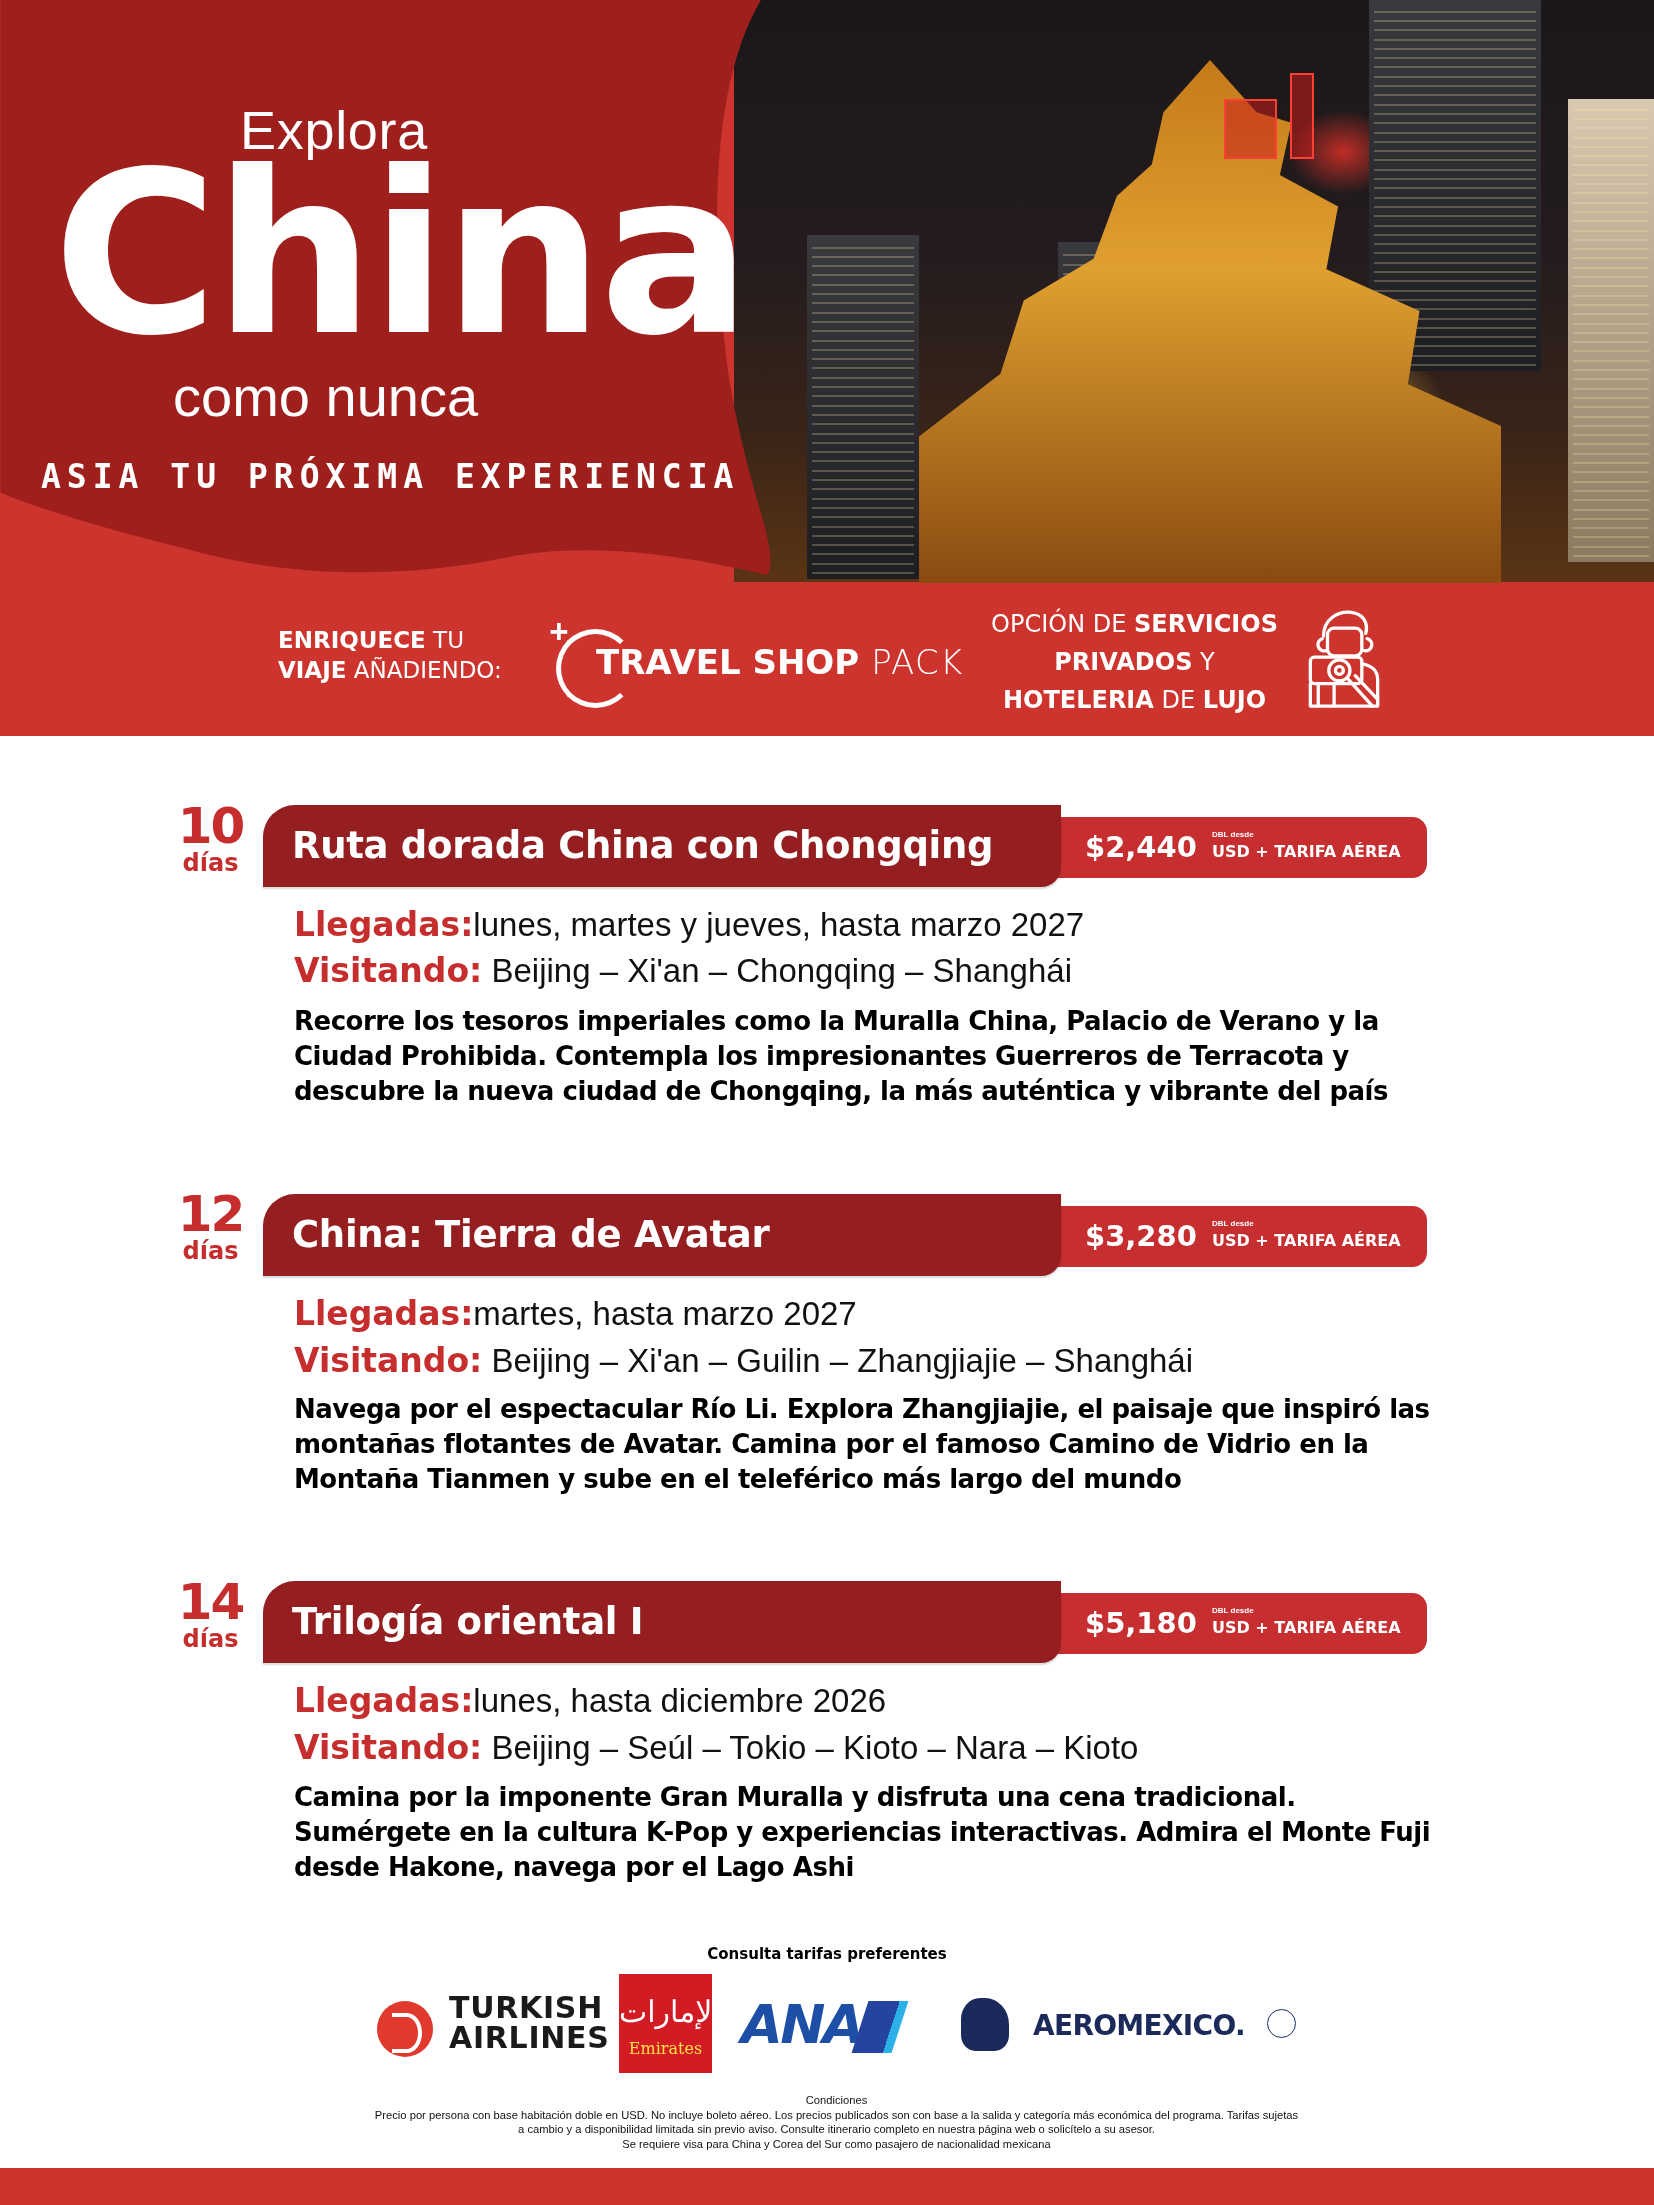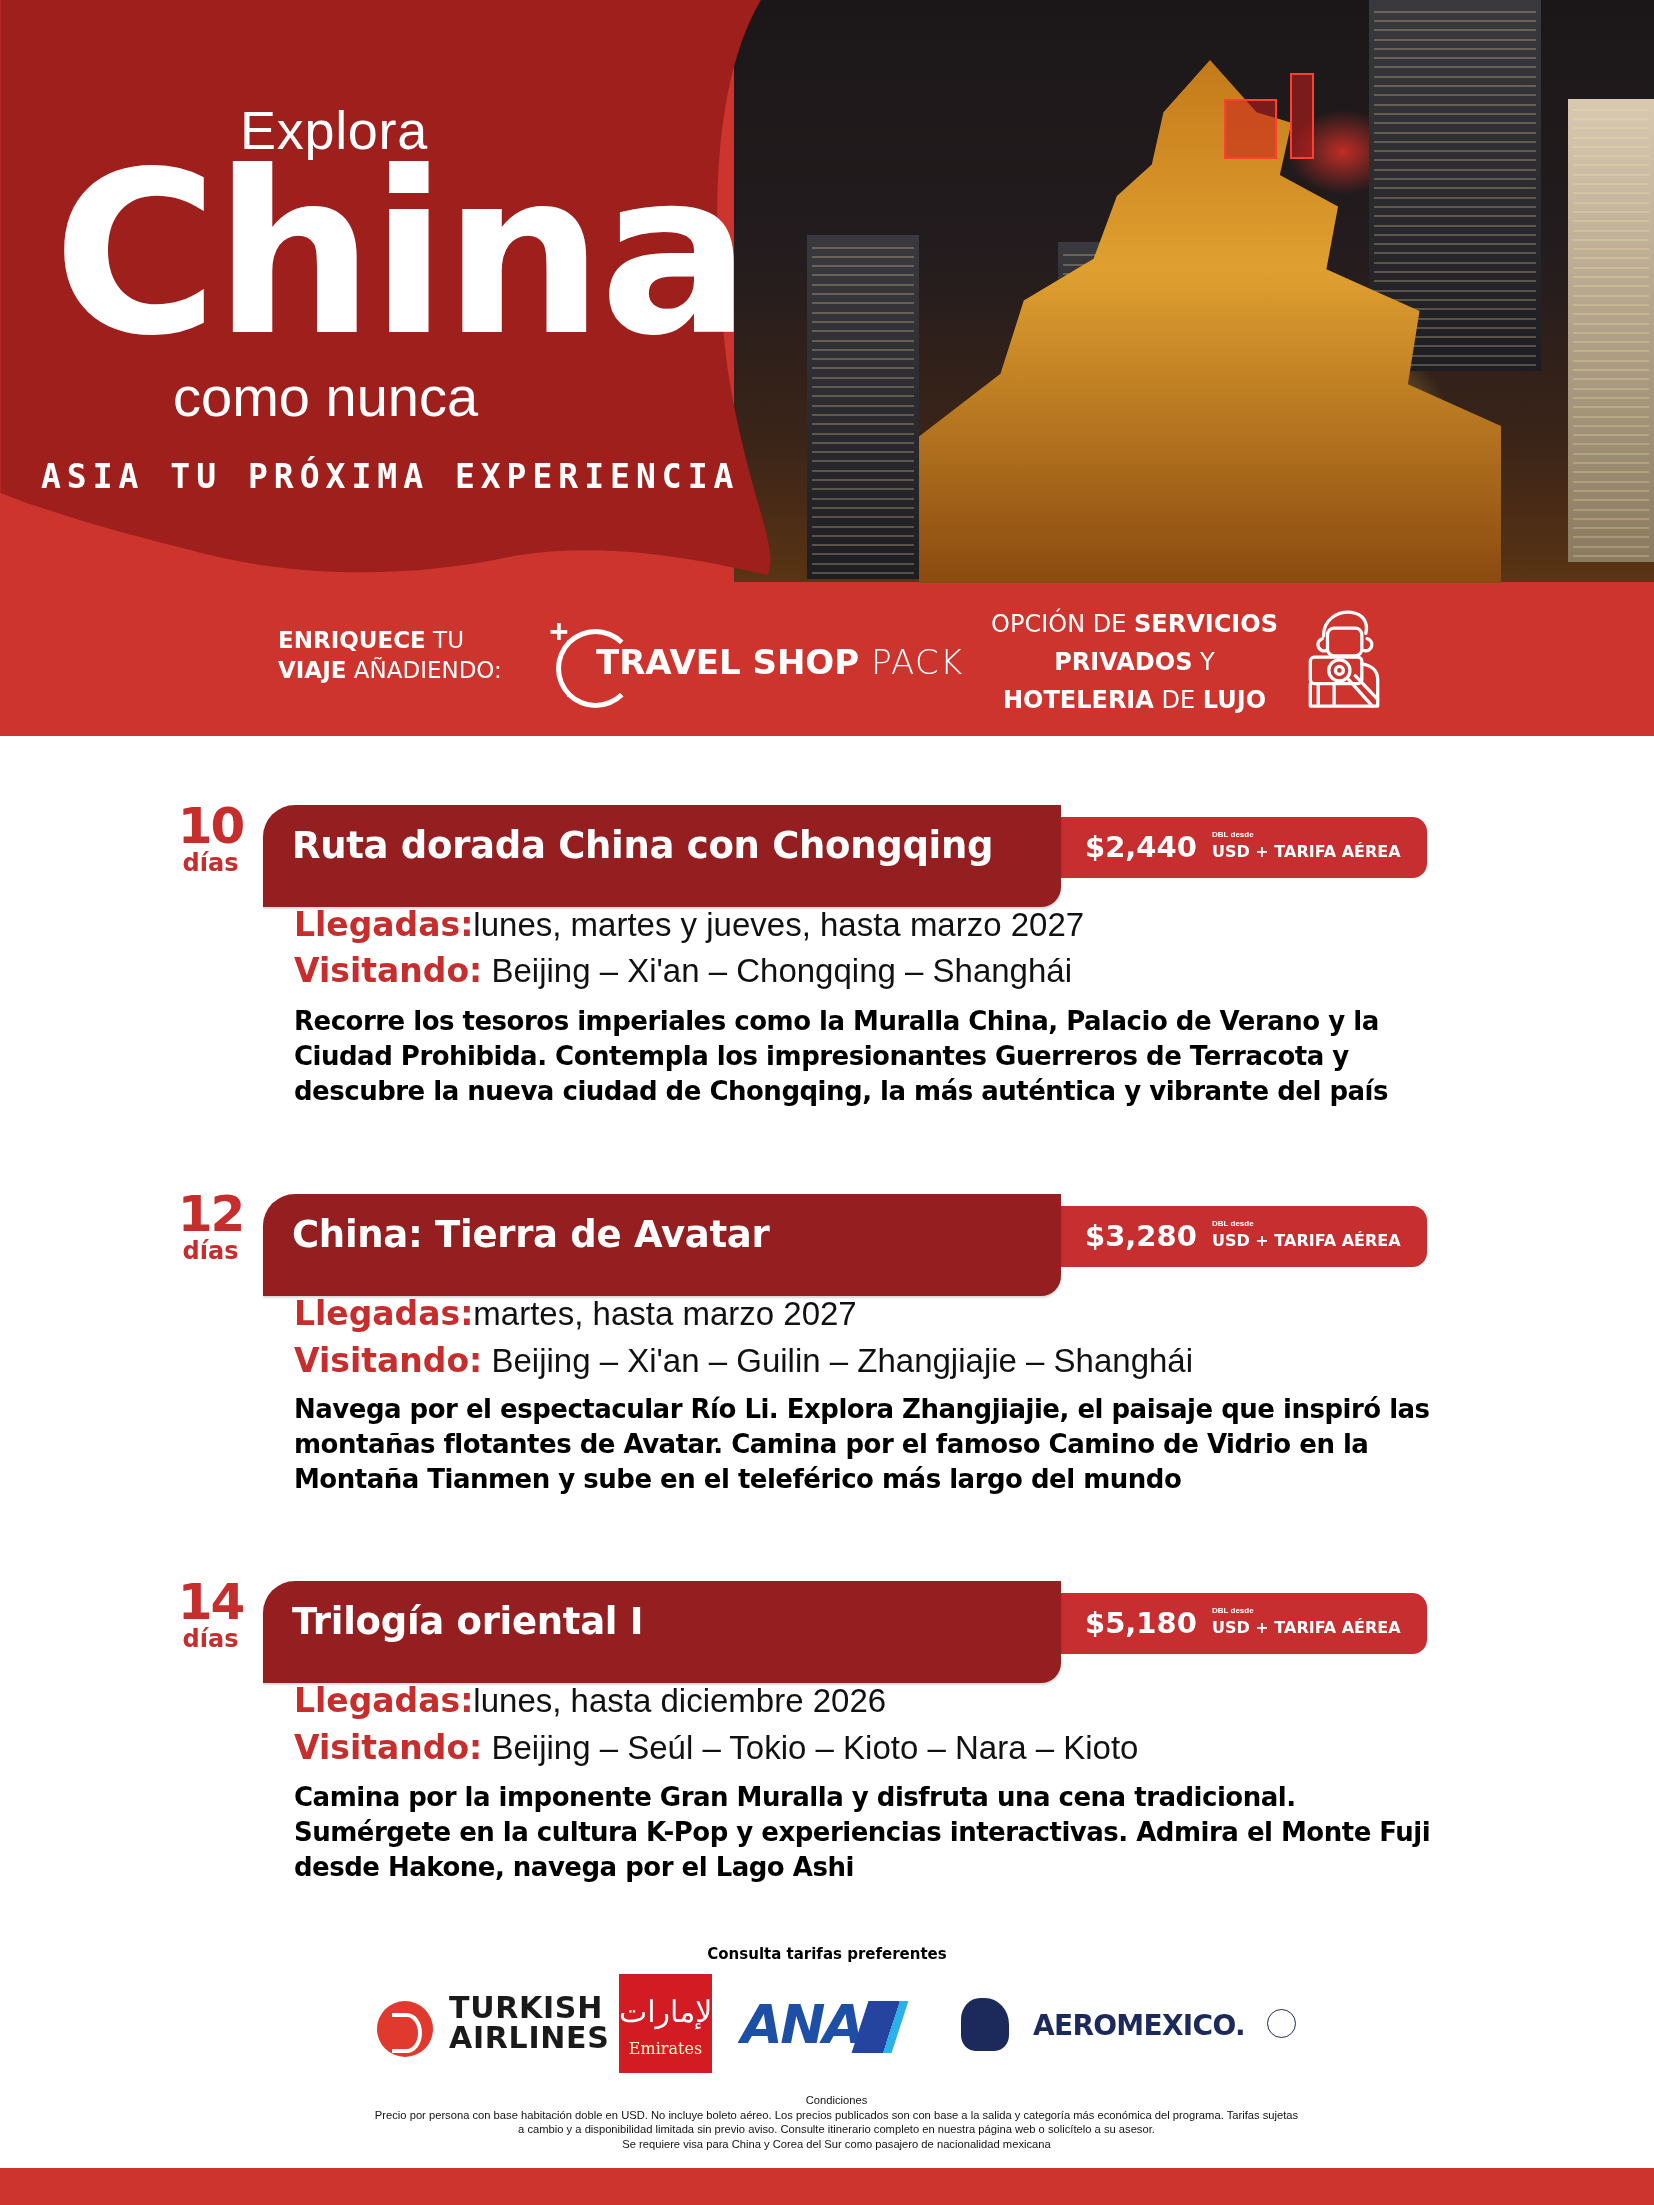--- a/index.html
+++ b/index.html
@@ -38,39 +38,39 @@
   .tsp .word span { font-weight: 300; letter-spacing: 1.3px; }
   .band-right { position: absolute; left: 979px; top: 605px; width: 311px; text-align: center; color: #fff; font-family: "DejaVu Sans", sans-serif; font-size: 24px; line-height: 38px; }
   .band-right b { font-weight: 700; }
   .photog { position: absolute; left: 1305px; top: 607px; width: 78px; height: 103px; }
 
   
   .pkg { position: absolute; left: 0; width: 1654px; }
   .days { position: absolute; left: 171px; width: 79px; text-align: center; color: #c62e2e; font-family: "DejaVu Sans", sans-serif; font-weight: 700; }
   .days .n { font-size: 50px; line-height: 50px; letter-spacing: -2px; display: block; }
   .days .d { font-size: 24px; line-height: 24px; display: block; }
-  .title-bar { position: absolute; left: 263px; height: 102px; width: 798px; background: #951e21; border-radius: 32px 0 20px 0; box-shadow: 0 2px 2px rgba(0,0,0,0.15); z-index: 2; }
+  .title-bar { position: absolute; left: 263px; height: 82px; width: 798px; background: #951e21; border-radius: 32px 0 20px 0; box-shadow: 0 2px 2px rgba(0,0,0,0.15); z-index: 2; }
   .title-bar span { position: absolute; left: 29px; top: 18.5px; color: #fff; font-size: 37px; font-weight: 700; font-family: "DejaVu Sans", sans-serif; white-space: nowrap; letter-spacing: -0.3px; }
   .price-pill { position: absolute; left: 1045px; height: 61px; width: 382px; background: #c62e30; border-radius: 0 14.6px 14.6px 0; z-index: 1; }
   .price-pill .amt { position: absolute; left: 40px; top: 13.2px; color: #fff; font-weight: 700; font-size: 29px; font-family: "DejaVu Sans", sans-serif; }
   .price-pill .dbl { position: absolute; left: 167px; top: 13.2px; color: #fff; font-weight: 700; font-size: 8px; }
   .price-pill .usd { position: absolute; left: 167px; top: 25px; color: #fff; font-weight: 700; font-size: 16px; font-family: "DejaVu Sans", sans-serif; white-space: nowrap; }
   .info { position: absolute; left: 294px; font-size: 33px; line-height: 48px; white-space: nowrap; }
   .info .lbl { color: #c62e2e; font-weight: 700; font-family: "DejaVu Sans", sans-serif; }
   .info .val { color: #111; font-weight: 400; }
   .desc { position: absolute; left: 294px; width: 1138px; font-size: 26px; line-height: 35px; font-weight: 700; color: #000; font-family: "DejaVu Sans", sans-serif; letter-spacing: -0.5px; }
 
   
   .consulta { position: absolute; left: 0; width: 1654px; top: 1945px; text-align: center; font-size: 15px; font-weight: 700; font-family: "DejaVu Sans", sans-serif; }
   .tk-mark { position: absolute; left: 377px; top: 2001px; width: 56px; height: 56px; border-radius: 50%; background: #e03a2f; }
   .tk-mark::after { content:""; position:absolute; left: 14.6px; top: 12px; width: 26.5px; height: 32px; border: 4.6px solid #fff; border-left: none; border-radius: 0 50% 50% 0; }
   .tk-text { position: absolute; left: 449px; top: 1993px; font-size: 30px; line-height: 30px; font-weight: 700; color: #1a1a1a; font-family: "DejaVu Sans", sans-serif; letter-spacing: 0.7px; }
   .em-box { position: absolute; left: 619px; top: 1974px; width: 93px; height: 99px; background: #d21b22; }
   .em-box .ar { position: absolute; left: 0; width: 93px; top: 20px; text-align: center; color: #fff; font-size: 30px; font-family: "DejaVu Serif", serif; }
-  .em-box .en { position: absolute; left: 0; width: 93px; top: 65px; text-align: center; color: #fef9c3; font-size: 16px; font-family: "DejaVu Serif", serif; }
+  .em-box .en { position: absolute; left: 0; width: 93px; top: 65px; text-align: center; color: #fde047; font-size: 16px; font-family: "DejaVu Serif", serif; }
   .ana-text { position: absolute; left: 741px; top: 1998px; font-size: 54px; line-height: 53px; font-style: italic; font-weight: 700; color: #1e4fa6; font-family: "DejaVu Sans", sans-serif; letter-spacing: -2.6px; }
   .ana-slash { position: absolute; left: 860px; top: 2001px; width: 40px; height: 52px; background: linear-gradient(90deg,#2444a0 0 78%, #2bb0e8 78% 100%); transform: skewX(-18deg); }
   .am-head { position: absolute; left: 961px; top: 1998px; width: 48px; height: 53px; background: #1b2a5a; border-radius: 40% 50% 30% 30%; }
   .am-text { position: absolute; left: 1033px; top: 2009px; font-size: 28px; font-weight: 700; color: #1b2a5a; font-family: "DejaVu Sans", sans-serif; letter-spacing: -0.7px; }
   .skyteam { position: absolute; left: 1267px; top: 2009px; width: 29px; height: 29px; border: 1.3px solid #1b2a5a; border-radius: 50%; }
   .cond { position: absolute; left: 0; width: 1654px; top: 2093px; text-align: center; font-size: 11.2px; line-height: 14.6px; color: #111; }
   .cond .h { display: block; padding-left: 19px; }
   .bottom-bar { position: absolute; left: 0; top: 2168px; width: 1654px; height: 37px; background: #cd342d; }
 </style>
 </head>

